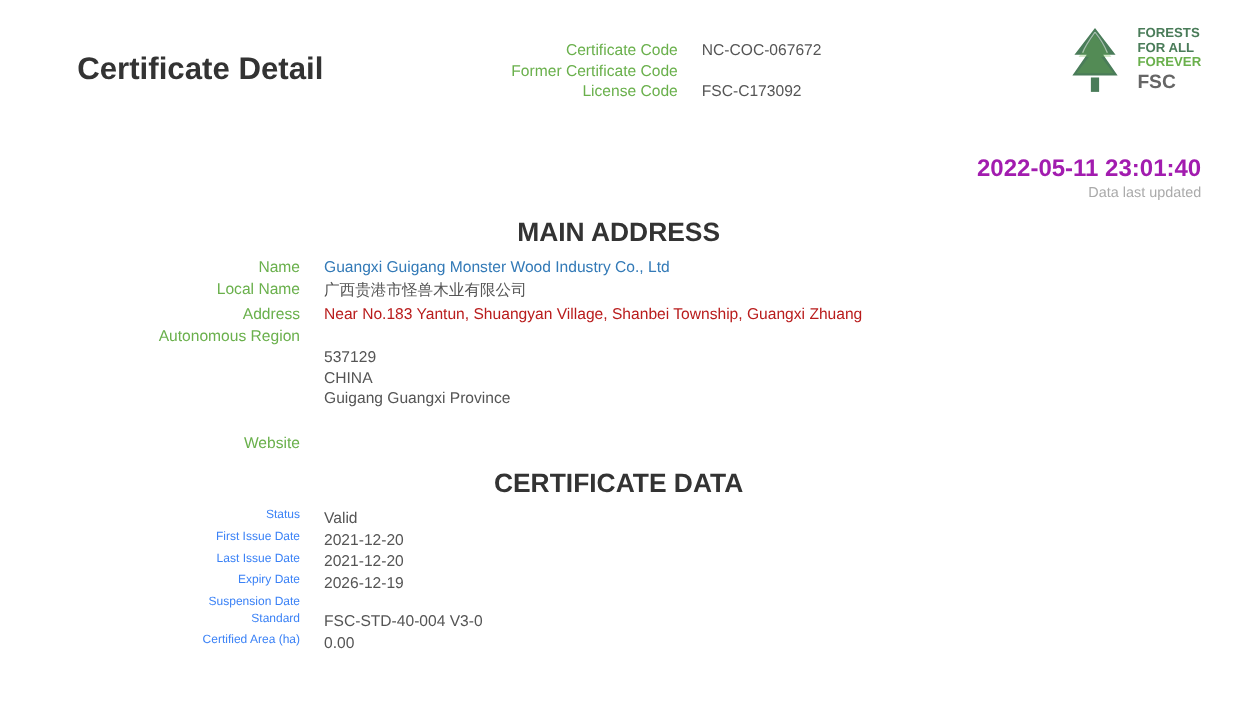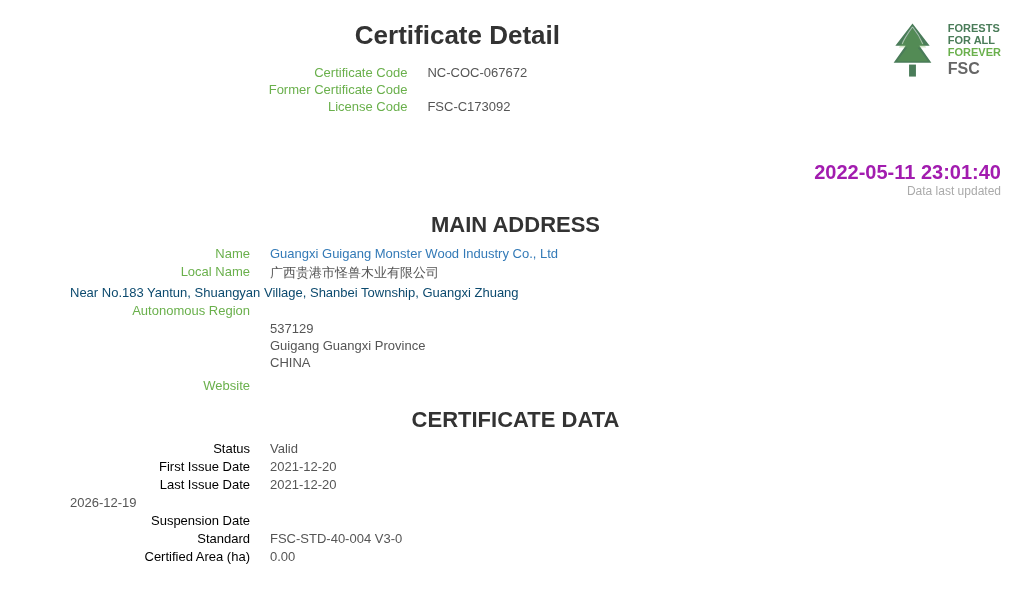--- a/index.html
+++ b/index.html
@@ -96,21 +96,21 @@
       margin-bottom: 3px;
     }
     .addr-label {
       width: 200px;
       text-align: right;
       padding-right: 20px;
       color: #6ab04c;
       font-size: 13px;
     }
     .addr-value {
-      color: #0c4a6e;
+      color: #b91c1c;
       font-size: 13px;
       max-width: 600px;
     }
     .addr-value.blue-link {
       color: #337ab7;
     }
     .addr-value.chinese {
       color: #555;
     }
     .addr-indent {
@@ -125,33 +125,33 @@
       margin-left: 40px;
     }
     .cert-data-row {
       display: flex;
       margin-bottom: 3px;
     }
     .cert-data-label {
       width: 200px;
       text-align: right;
       padding-right: 20px;
-      color: #000000;
-      font-size: 13px;
+      color: #3b82f6;
+      font-size: 10px;
     }
     .cert-data-value {
       color: #555;
       font-size: 13px;
     }
   </style>
 </head>
 <body>
 
 <div class="header-row">
-  <div style="flex:1; display:flex; flex-direction:column; align-items:center;">
+  <div style="flex:1; display:flex; flex-direction:row; align-items:center;gap:41px;">
     <h1 class="page-title">Certificate Detail</h1>
 
     <div class="cert-fields" style="margin-top:14px; width:100%; max-width:500px;">
       <div class="field-row">
         <span class="field-label">Certificate Code</span>
         <span class="field-value">NC-COC-067672</span>
       </div>
       <div class="field-row">
         <span class="field-label">Former Certificate Code</span>
         <span class="field-value"></span>
@@ -198,34 +198,35 @@
   <div class="addr-fields">
     <div class="addr-row">
       <span class="addr-label">Name</span>
       <span class="addr-value blue-link">Guangxi Guigang Monster Wood Industry Co., Ltd</span>
     </div>
     <div class="addr-row">
       <span class="addr-label">Local Name</span>
       <span class="addr-value chinese">广西贵港市怪兽木业有限公司</span>
     </div>
     <div class="addr-row">
+      <span class="addr-label">Address</span>
       <span class="addr-value">
         <span>Near No.183 Yantun, Shuangyan Village, Shanbei Township, Guangxi Zhuang</span>
       </span>
     </div>
     <div class="addr-row">
       <span class="addr-label">Autonomous Region</span>
       <span class="addr-value"></span>
     </div>
 
     <div class="addr-indent">537129</div>
+    <div class="addr-indent">CHINA</div>
     <div class="addr-indent">Guigang  Guangxi Province</div>
-    <div class="addr-indent">CHINA</div>
-
-    <div class="addr-row" style="margin-top:8px;">
+
+    <div class="addr-row" style="margin-top:22px;">
       <span class="addr-label">Website</span>
       <span class="addr-value"></span>
     </div>
   </div>
 </div>
 
 <div>
   <div class="section-heading">CERTIFICATE DATA</div>
 
   <div class="cert-data-fields">
@@ -235,20 +236,21 @@
     </div>
     <div class="cert-data-row">
       <span class="cert-data-label">First Issue Date</span>
       <span class="cert-data-value">2021-12-20</span>
     </div>
     <div class="cert-data-row">
       <span class="cert-data-label">Last Issue Date</span>
       <span class="cert-data-value">2021-12-20</span>
     </div>
     <div class="cert-data-row">
+      <span class="cert-data-label">Expiry Date</span>
       <span class="cert-data-value">2026-12-19</span>
     </div>
     <div class="cert-data-row">
       <span class="cert-data-label">Suspension Date</span>
       <span class="cert-data-value"></span>
     </div>
     <div class="cert-data-row">
       <span class="cert-data-label">Standard</span>
       <span class="cert-data-value">FSC-STD-40-004 V3-0</span>
     </div>

